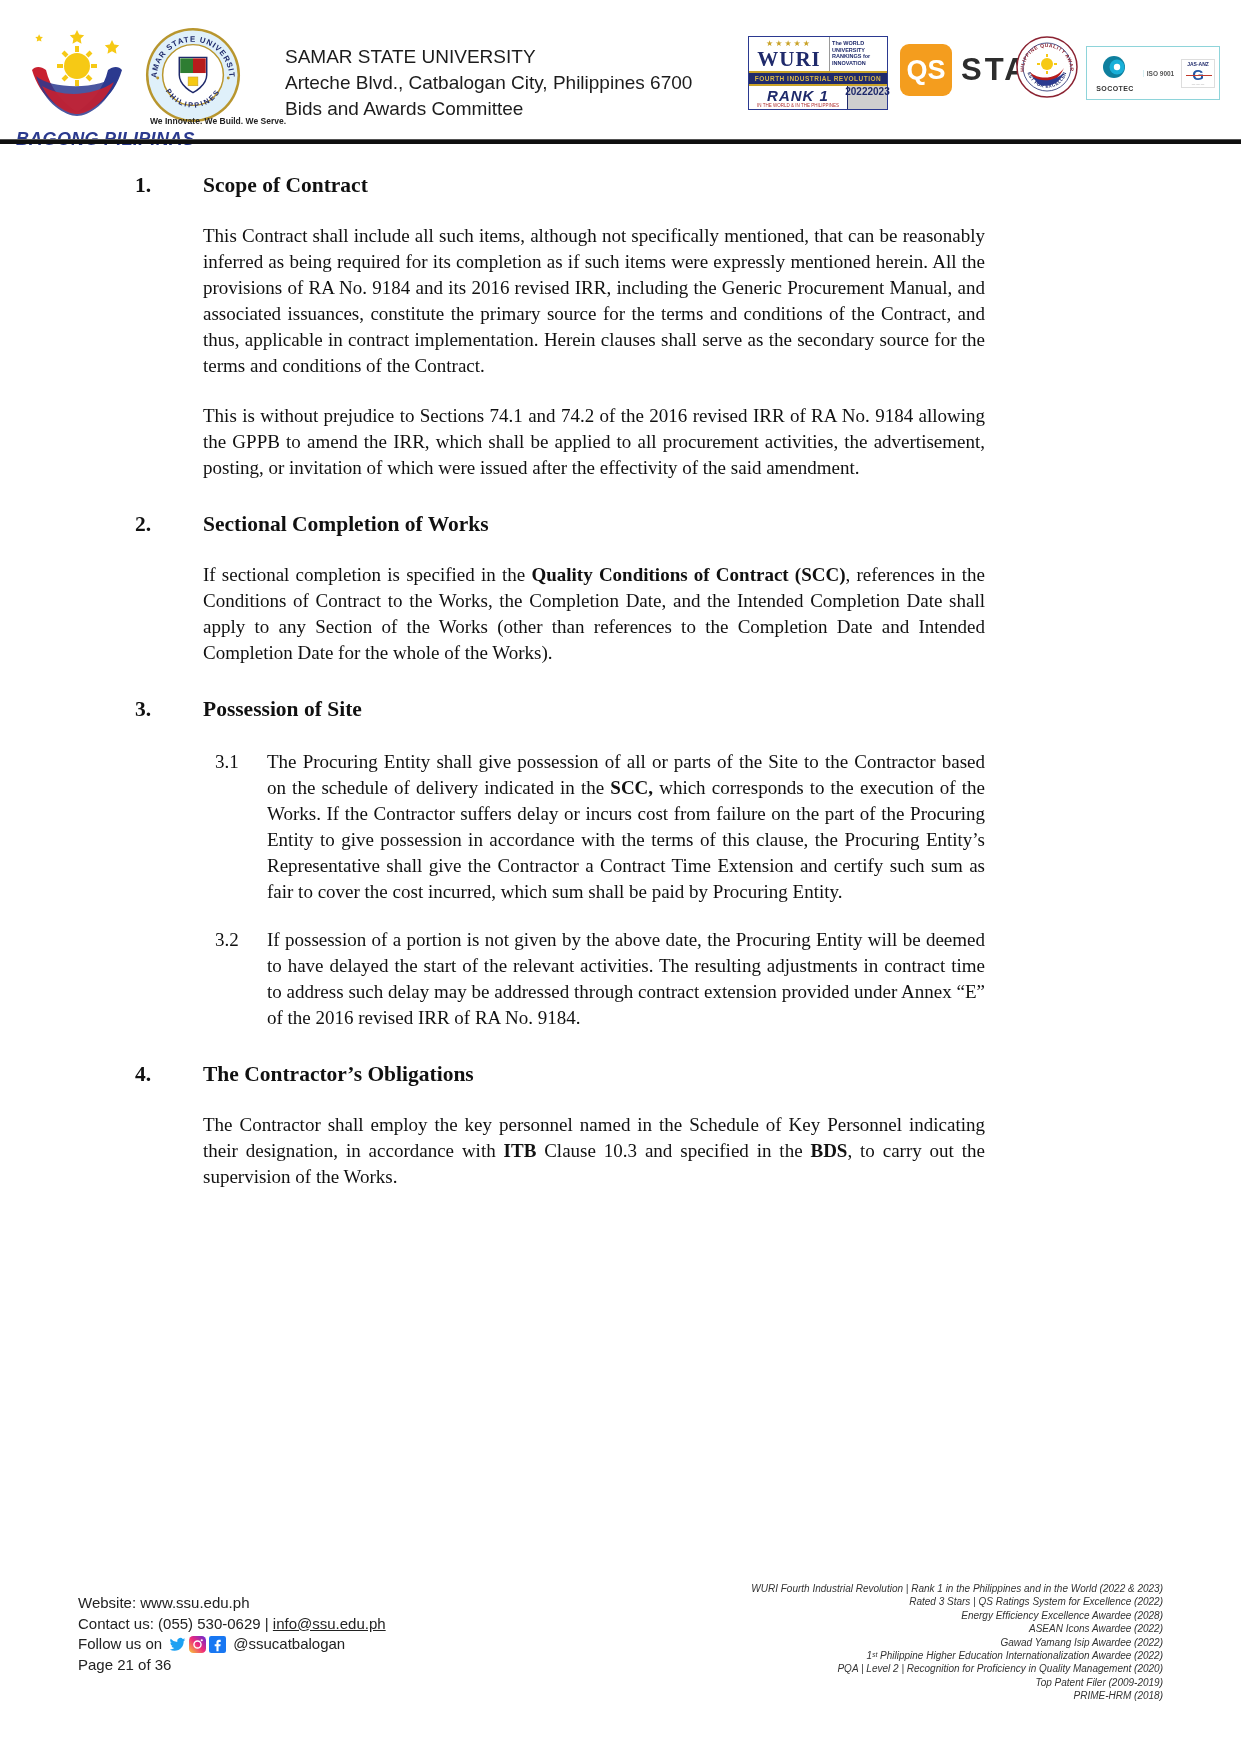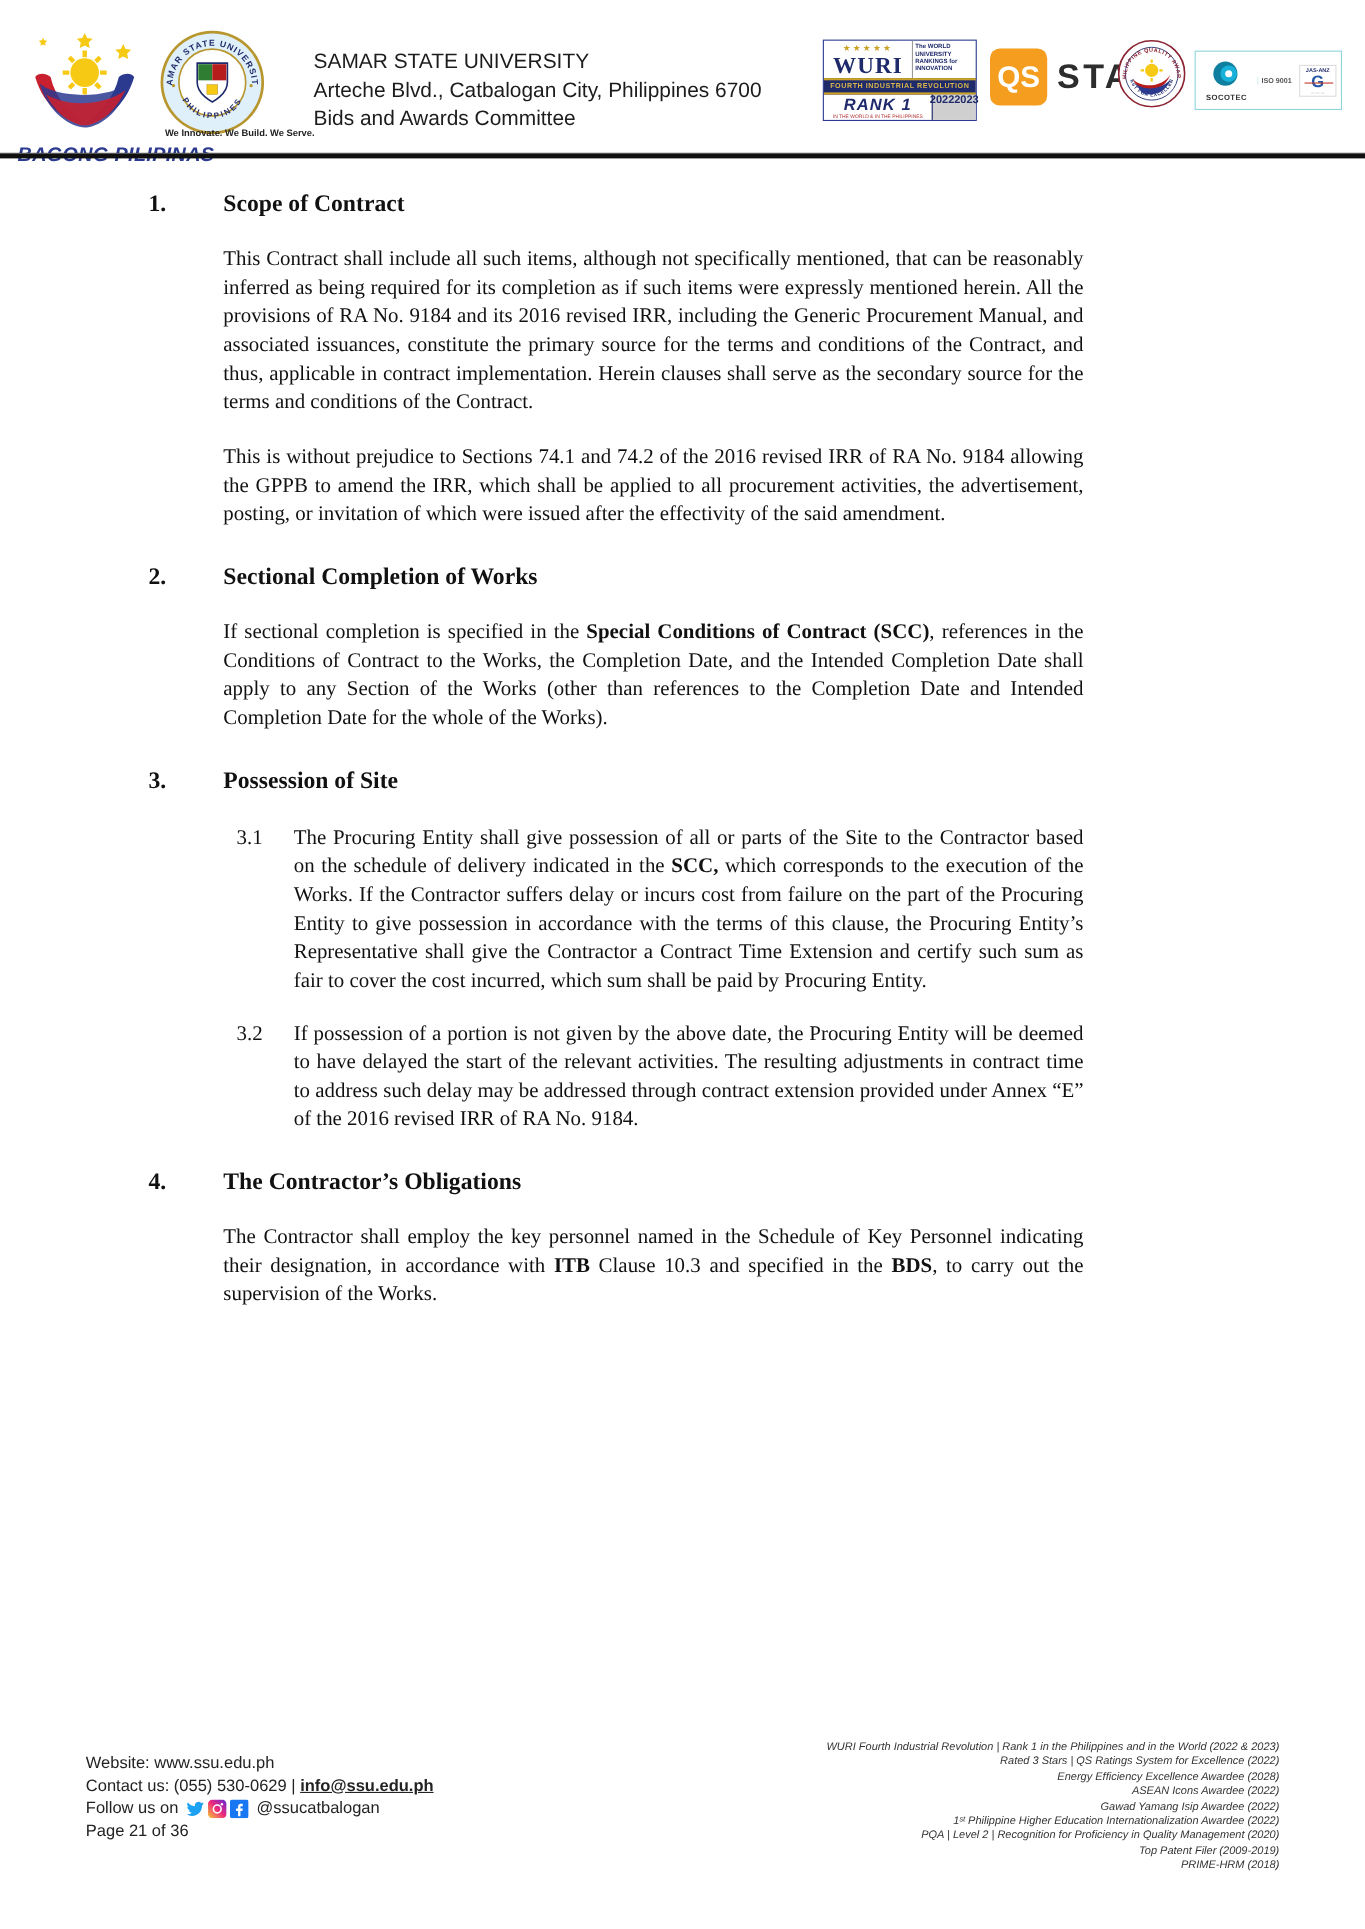--- a/index.html
+++ b/index.html
@@ -56,21 +56,21 @@
   .mt-sec { margin-top:30px; }
   .para { margin-left:68px; margin-top:24px; text-align:justify; }
   .clause { display:flex; margin-left:80px; margin-top:26px; }
   .clause + .clause { margin-top:22px; }
   .clause .cnum { width:52px; flex:none; }
   .clause .cbody { flex:1; text-align:justify; }
   b { font-weight:bold; }
 
   
   .footer-left { position:absolute; left:78px; top:1593px; font-family:"Liberation Sans",sans-serif; font-size:15px; line-height:20.5px; color:#222; }
-  .email { font-weight:bold; text-decoration:underline; }
+  .email { font-weight:normal; text-decoration:underline; }
   .social-row { display:flex; align-items:center; gap:3px; }
   .social-row .icon { width:17px; height:17px; display:inline-block; }
   .social-row .pre { margin-right:4px; }
   .social-row .handle { margin-left:4px; }
   .footer-right { position:absolute; right:78px; top:1582px; text-align:right; font-family:"Liberation Sans",sans-serif; font-style:italic; font-size:10px; line-height:13.4px; color:#333; }
 </style>
 </head>
 <body>
 
 <div class="page">
@@ -210,21 +210,21 @@
       <span class="num">1.</span>
       <span class="title">Scope of Contract</span>
     </div>
     <p class="para">This Contract shall include all such items, although not specifically mentioned, that can be reasonably inferred as being required for its completion as if such items were expressly mentioned herein. All the provisions of RA No. 9184 and its 2016 revised IRR, including the Generic Procurement Manual, and associated issuances, constitute the primary source for the terms and conditions of the Contract, and thus, applicable in contract implementation.  Herein clauses shall serve as the secondary source for the terms and conditions of the Contract.</p>
     <p class="para">This is without prejudice to Sections 74.1 and 74.2 of the 2016 revised IRR of RA No. 9184 allowing the GPPB to amend the IRR, which shall be applied to all procurement activities, the advertisement, posting, or invitation of which were issued after the effectivity of the said amendment.</p>
 
     <div class="sec-heading mt-sec">
       <span class="num">2.</span>
       <span class="title">Sectional Completion of Works</span>
     </div>
-    <p class="para">If sectional completion is specified in the <b>Special Conditions of Contract (SCC)</b>, references in the Conditions of Contract to the Works, the Completion Date, and the Intended Completion Date shall apply to any Section of the Works (other than references to the Completion Date and Intended Completion Date for the whole of the Works).</p>
+    <p class="para">If sectional completion is specified in the <b>Quality Conditions of Contract (SCC)</b>, references in the Conditions of Contract to the Works, the Completion Date, and the Intended Completion Date shall apply to any Section of the Works (other than references to the Completion Date and Intended Completion Date for the whole of the Works).</p>
 
     <div class="sec-heading mt-sec">
       <span class="num">3.</span>
       <span class="title">Possession of Site</span>
     </div>
     <div class="clause">
       <span class="cnum">3.1</span>
       <span class="cbody">The Procuring Entity shall give possession of all or parts of the Site to the Contractor based on the schedule of delivery indicated in the <b>SCC,</b> which corresponds to the execution of the Works.  If the Contractor suffers delay or incurs cost from failure on the part of the Procuring Entity to give possession in accordance with the terms of this clause, the Procuring Entity’s Representative shall give the Contractor a Contract Time Extension and certify such sum as fair to cover the cost incurred, which sum shall be paid by Procuring Entity.</span>
     </div>
     <div class="clause">

